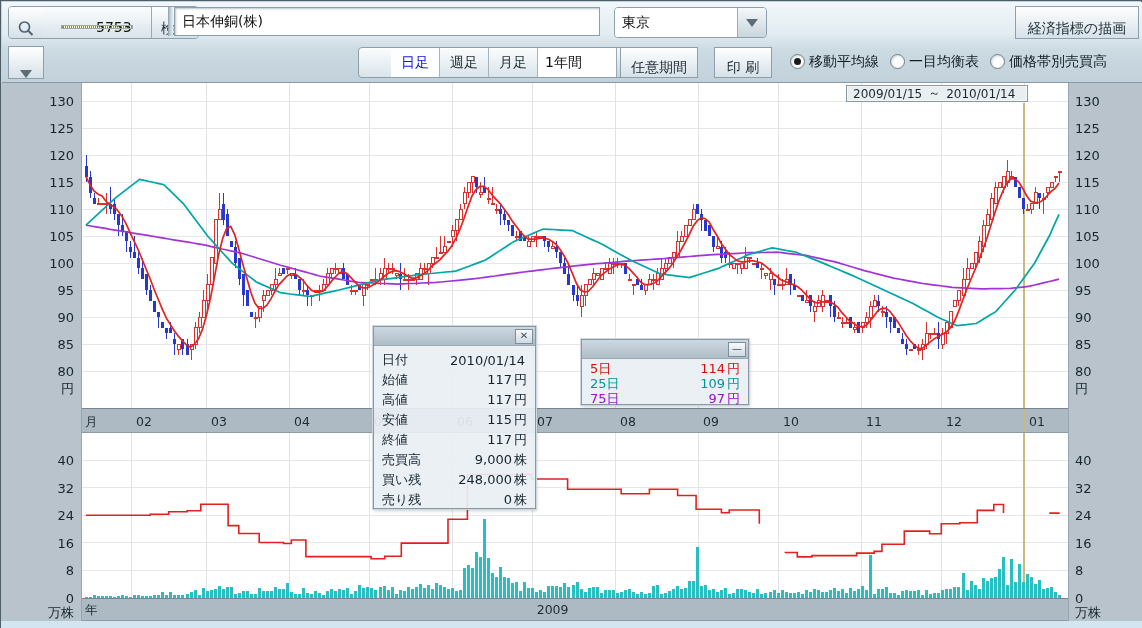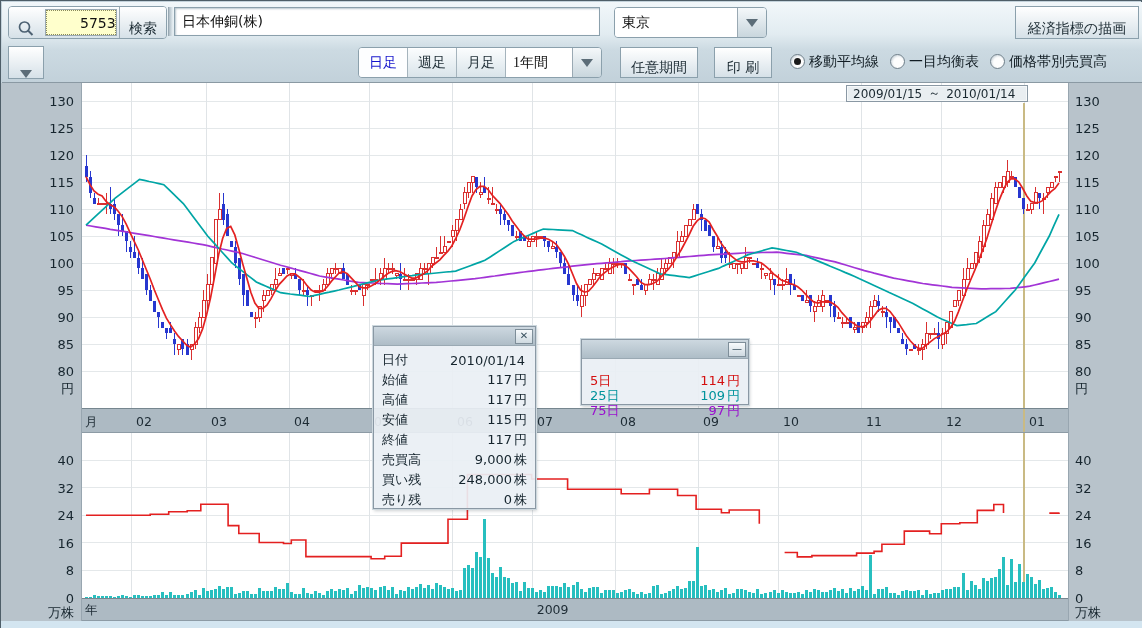--- a/index.html
+++ b/index.html
@@ -63,21 +63,21 @@
 
   <div id="toolbar">
 
     <div class="grp" style="left:6px;top:4px;height:31px;">
       <div class="btn" style="width:34px;">
         <svg width="18" height="18" viewBox="0 0 18 18">
           <circle cx="7.5" cy="7" r="5" fill="none" stroke="#4e6273" stroke-width="1.7"></circle>
           <line x1="11" y1="10.5" x2="15.5" y2="15" stroke="#4e6273" stroke-width="2"></line>
         </svg>
       </div>
-      <div class="code-input" style="width:70px;margin:3px;padding-left:33px;">
+      <div class="code-input" style="width:70px;margin:19px;padding-left:33px;">
         <span>5753</span>
       </div>
       <div class="btn" style="width:46px;border-left:1px solid #9aa9b3;">
         <span>検索</span>
       </div>
     </div>
     <div class="vsep" style="left:166px;top:5px;height:29px;"></div>
     <div class="inputbox" style="position:absolute;left:172px;top:5px;width:426px;height:29px;">
       <span>日本伸銅(株)</span>
     </div>
@@ -89,31 +89,31 @@
         <span class="tri"></span>
       </div>
     </div>
     <div class="btn standalone" style="left:1013px;top:4px;width:122px;height:31px;">
       <span>経済指標の描画</span>
     </div>
 
     <div class="btn standalone" style="left:6px;top:44px;width:34px;height:31px;">
       <span class="tri"></span>
     </div>
-    <div class="grp" style="left:356px;top:45px;height:29px;">
+    <div class="grp" style="left:356px;top:45px;height:29px;padding-left:32px;">
       <div class="tab active">
           <span>日足</span>
         </div>
       <div class="tab">
           <span>週足</span>
         </div>
       <div class="tab">
           <span>月足</span>
         </div>
-      <div class="inputbox" style="width:66px;border:none;box-shadow:none;font-family:Liberation Serif, serif;">
+      <div class="inputbox" style="width:78px;border:none;box-shadow:none;">
         <span>1年間</span>
       </div>
       <div class="arrow-btn">
         <span class="tri"></span>
       </div>
     </div>
     <div class="btn standalone" style="left:618px;top:45px;width:76px;height:29px;">
       <span>任意期間</span>
     </div>
     <div class="btn standalone" style="left:712px;top:45px;width:56px;height:29px;">
@@ -1024,21 +1024,21 @@
         <span>売り残</span>
         <span><span>0</span><span class="t-unit">株</span></span>
       </div>
     </div>
   </div>
 
   <div class="float-box" style="left:580px;top:338px;width:166px;height:64px;">
     <div class="float-title">
       <span class="title-btn">—</span>
     </div>
-    <div style="padding-top:2px;margin-top:12px;">
+    <div style="padding-top:2px;">
       <div class="t-row" style="height: 15px; color: rgb(212, 15, 15);">
         <span>5日</span>
         <span><span>114</span><span class="t-unit">円</span></span>
       </div>
       <div class="t-row" style="height: 15px; color: rgb(0, 147, 156);">
         <span>25日</span>
         <span><span>109</span><span class="t-unit">円</span></span>
       </div>
       <div class="t-row" style="height: 15px; color: rgb(154, 16, 207);">
         <span>75日</span>

